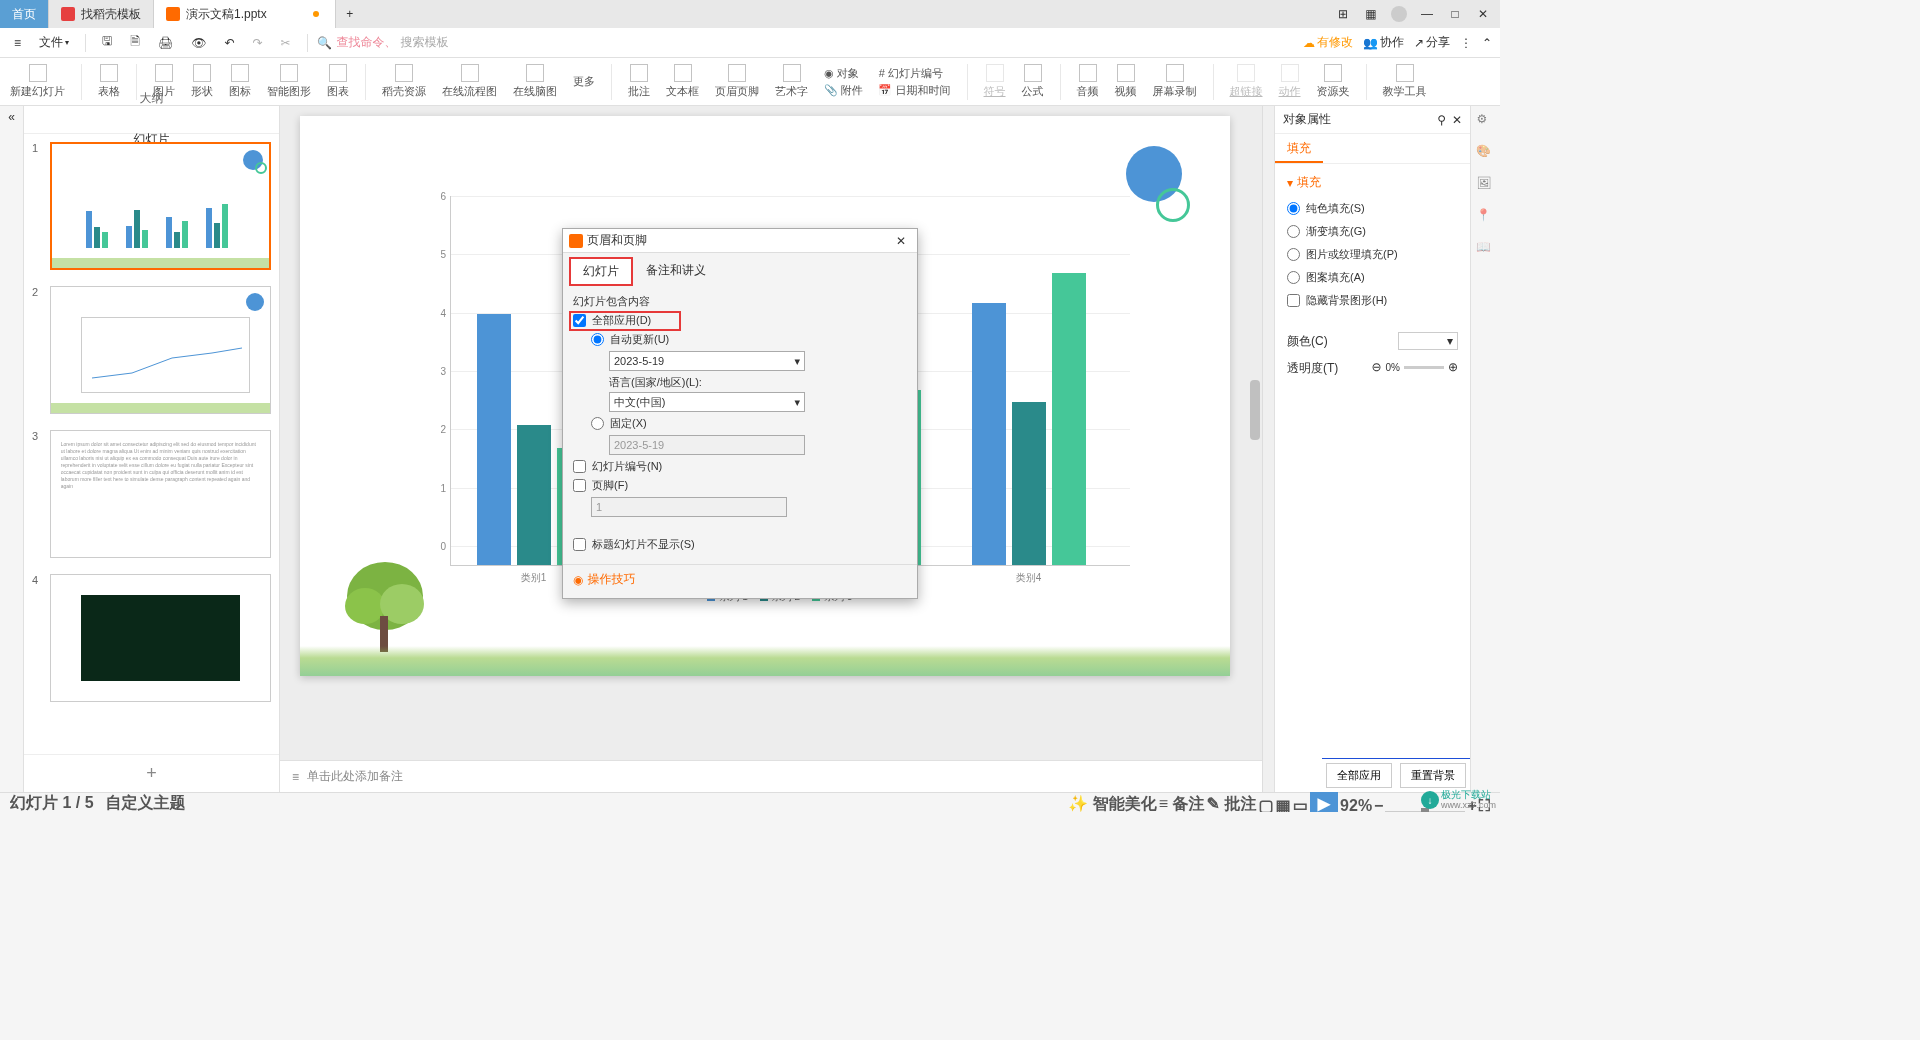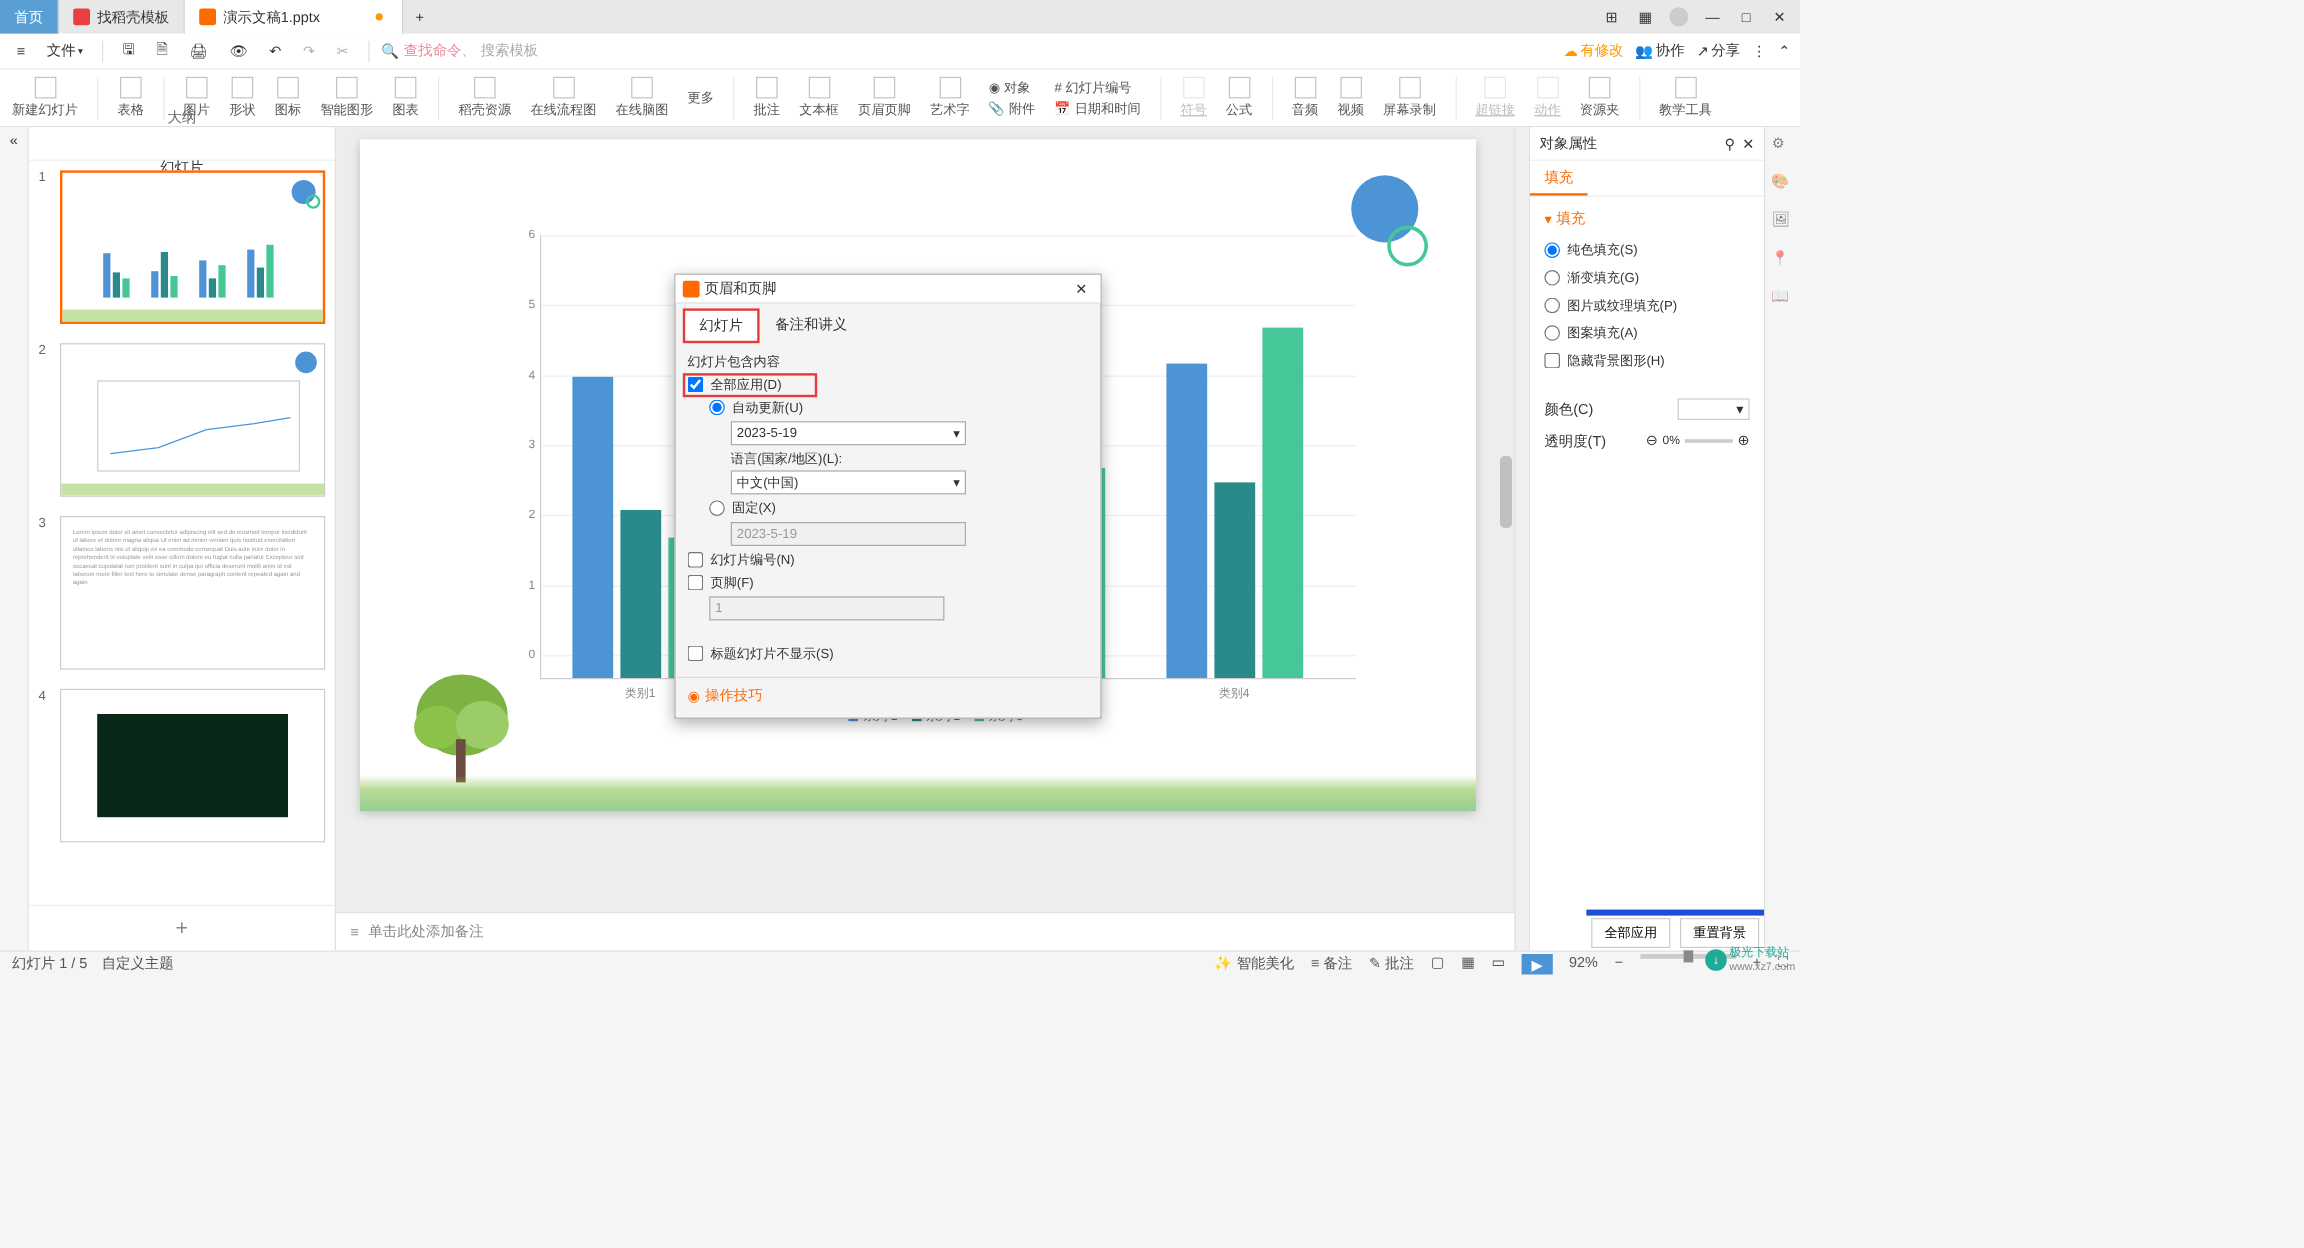--- a/index.html
+++ b/index.html
@@ -40,26 +40,26 @@
 .slide-canvas { position: absolute; left: 20px; top: 10px; width: 930px; height: 560px; background: #fff; box-shadow: 0 2px 8px rgba(0,0,0,0.2); }
 .notes-bar { position: absolute; bottom: 0; left: 0; right: 0; height: 32px; background: #fff; border-top: 1px solid #e0e0e0; display: flex; align-items: center; padding: 0 12px; gap: 8px; color: #888; }
 .prop-sidebar { width: 12px; background: #f0f0f0; border-left: 1px solid #ddd; }
 .prop-panel { width: 196px; background: #fff; border-left: 1px solid #e0e0e0; display: flex; flex-direction: column; }
 .prop-header { height: 28px; display: flex; align-items: center; padding: 0 8px; border-bottom: 1px solid #eee; justify-content: space-between; }
 .prop-tabs { height: 30px; border-bottom: 1px solid #eee; display: flex; }
 .prop-tab { padding: 6px 12px; color: #ff6a00; border-bottom: 2px solid #ff6a00; }
 .prop-body { padding: 10px 12px; }
 .prop-section-title { color: #ff6a00; margin-bottom: 10px; display: flex; align-items: center; gap: 4px; }
 .radio-row { display: flex; align-items: center; gap: 6px; margin-bottom: 8px; font-size: 11px; }
-.prop-footer { margin-top: auto; height: 34px; border-top: 5px solid #1d4ed8; display: flex; align-items: center; justify-content: space-around; margin-left: 47px; }
+.prop-footer { margin-top: auto; height: 34px; border-top: 1px solid #1d4ed8; display: flex; align-items: center; justify-content: space-around; margin-left: 47px; }
 .prop-footer button { padding: 4px 10px; background: #fff; border: 1px solid #ccc; cursor: pointer; font-size: 11px; }
 .right-tools { width: 30px; background: #f5f5f5; border-left: 1px solid #e0e0e0; display: flex; flex-direction: column; align-items: center; padding-top: 6px; gap: 14px; }
 .tool-icon { width: 18px; height: 18px; cursor: pointer; opacity: 0.6; }
-.statusbar { height: 22px; background: #f5f5f5; border-top: 1px solid #ddd; display: flex; align-items: center; padding: 0 10px; gap: 12px; font-size: 12px; color: #555; }
-.status-right { margin-left: auto; display: flex; align-items: flex-start; gap: 14px; }
+.statusbar { height: 22px; background: #f5f5f5; border-top: 1px solid #ddd; display: flex; align-items: center; padding: 0 10px; gap: 12px; font-size: 16px; color: #555; font-weight: bold; }
+.status-right { margin-left: auto; display: flex; align-items: flex-end; gap: 2px; }
 .zoom-slider { width: 80px; height: 4px; background: #ccc; position: relative; }
 .zoom-thumb { width: 8px; height: 10px; background: #888; position: absolute; top: -3px; left: 36px; }
 
 .dialog { position: absolute; left: 562px; top: 228px; width: 356px; background: #f4f4f4; border: 1px solid #aaa; box-shadow: 0 4px 12px rgba(0,0,0,0.3); z-index: 100; }
 .dlg-title { height: 24px; background: #fff; display: flex; align-items: center; padding: 0 6px; gap: 4px; border-bottom: 1px solid #ddd; }
 .dlg-close { margin-left: auto; cursor: pointer; width: 20px; text-align: center; }
 .dlg-tabs { display: flex; padding: 4px 6px 0 6px; gap: 0; }
 .dlg-tab { padding: 4px 12px; border: 1px solid transparent; cursor: pointer; }
 .dlg-tab.active { background: #fff; border: 1px solid #aaa; border-bottom: 1px solid #fff; }
 .dlg-body { padding: 8px 10px; display: flex; gap: 8px; }

